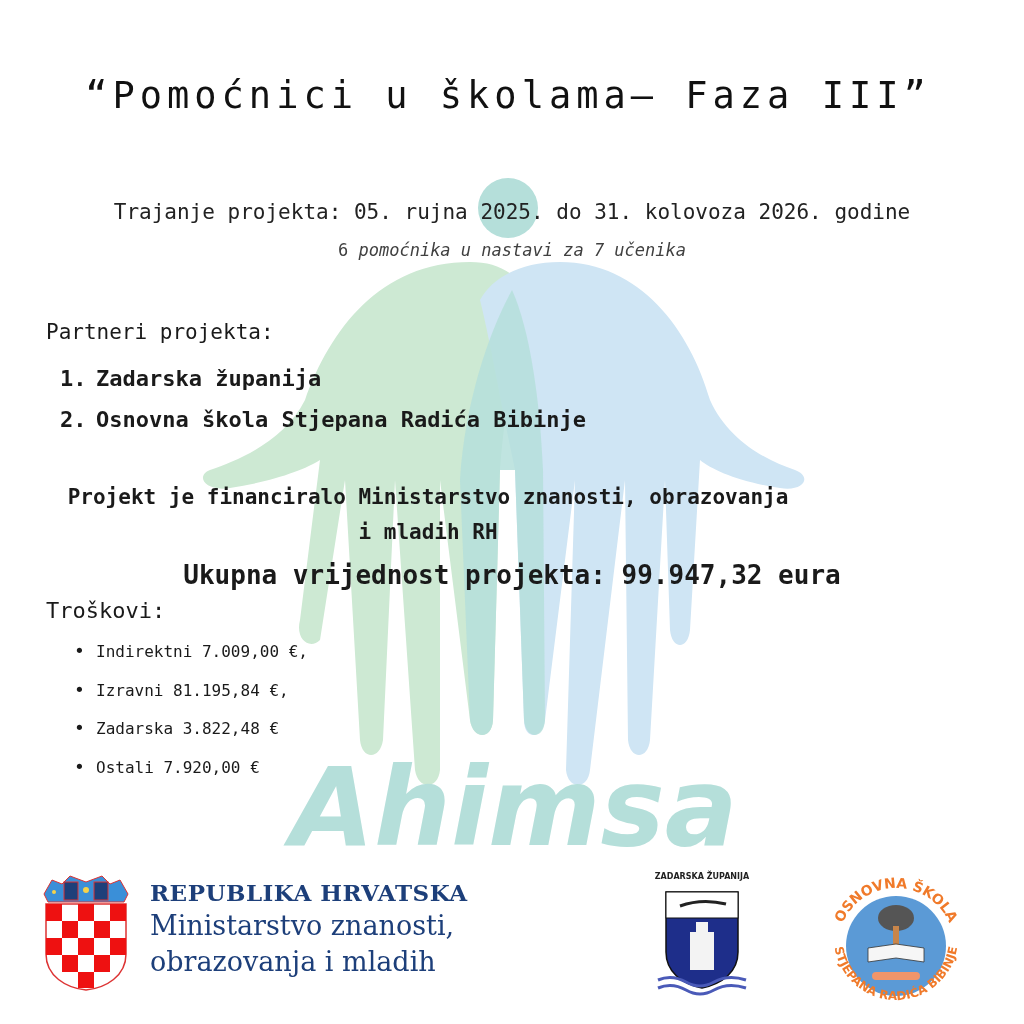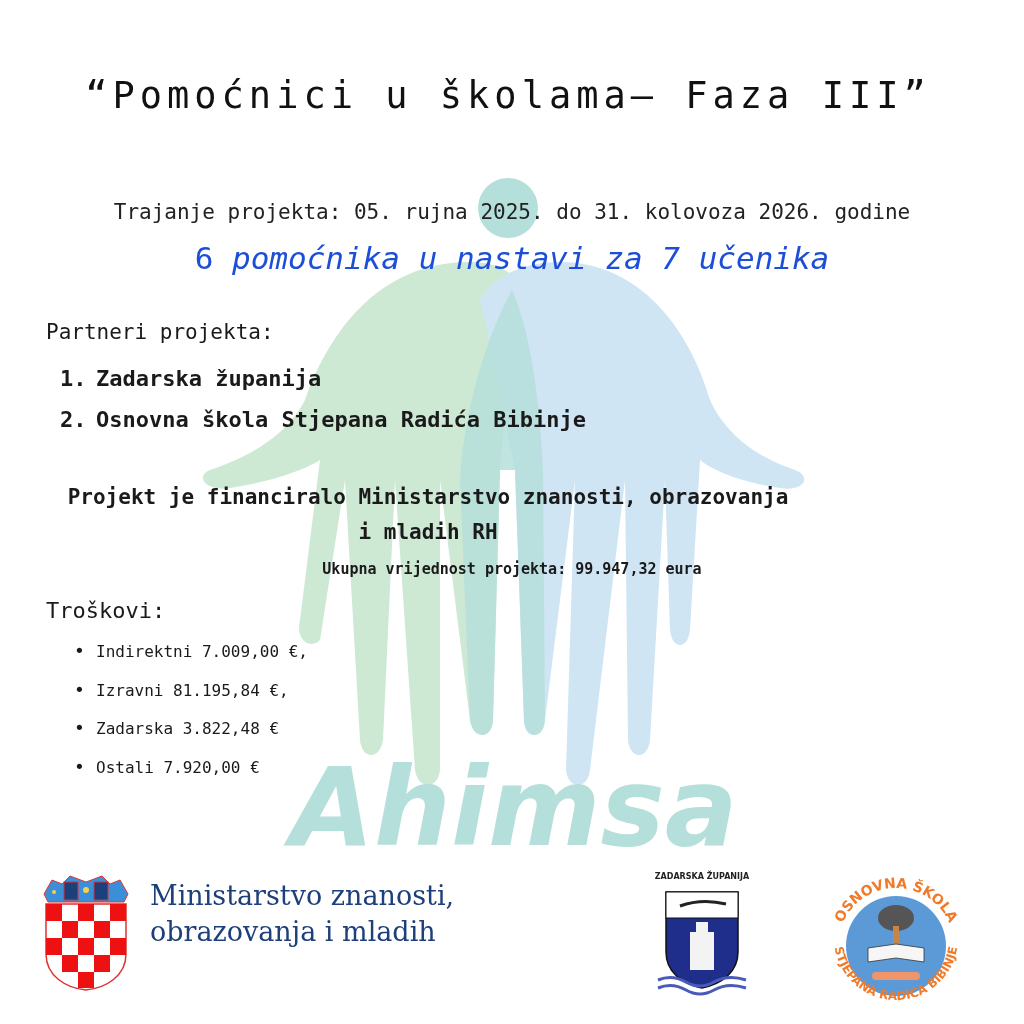--- a/index.html
+++ b/index.html
@@ -1,27 +1,27 @@
 <!DOCTYPE html>
 <html><head>
 <meta charset="utf-8">
 <style>
   html, body { margin:0; padding:0; background:#ffffff; }
   body { width:1024px; height:1024px; position:relative; overflow:hidden; font-family:"DejaVu Sans Mono", monospace; color:#1a1a1a; }
   .bg-art { position:absolute; left:0; top:0; width:1024px; height:1024px; z-index:0; }
   .layer { position:absolute; z-index:1; }
   .title { left:0; top:74px; width:1016px; text-align:center; font-size:37px; letter-spacing:5px; font-weight:normal; color:#111; }
   .duration { left:0; top:200px; width:1024px; text-align:center; font-size:21px; color:#222; }
-  .assist { left:0; top:240px; width:1024px; text-align:center; font-size:31px; color:#1d4ed8; }
+  .assist { left:0; top:240px; width:1024px; text-align:center; font-size:17px; color:#404040; }
   .assist i { font-style:italic; }
   .partners-head { left:46px; top:320px; font-size:21px; font-weight:normal; }
   .partners-list { left:60px; top:358px; font-size:22px; line-height:41px; margin:0; padding:0; list-style:none;font-weight:bold; }
   .partners-list li span.num { display:inline-block; width:36px; }
   .funding { left:0; top:480px; width:856px; text-align:center; font-size:21px; font-weight:bold; line-height:35px; }
-  .total { left:0; top:560px; width:1024px; text-align:center; font-size:15px; font-weight:bold; }
+  .total { left:0; top:560px; width:1024px; text-align:center; font-size:26px; font-weight:bold; }
   .costs-head { left:46px; top:598px; font-size:22px; }
   .costs-list { left:74px; top:632px; font-size:16px; line-height:37.5px; margin:0; padding:0; list-style:none; }
   .costs-list li::before { content:"•"; display:inline-block; width:22px; font-size:18px; }
   .ministry { left:40px; top:872px; }
   .ministry-text { left:150px; top:878px; font-family:"DejaVu Serif", serif; color:#1d3f7a; }
   .ministry-text .l1 { font-size:23px; font-weight:bold; letter-spacing:0.5px; line-height:30px; }
   .ministry-text .l2 { font-size:27px; line-height:36px; }
   .zadar { left:652px; top:872px; }
   .zadar-label { position:absolute; left:0; top:0; width:100px; text-align:center; font-family:"DejaVu Sans", sans-serif; font-size:8px; font-weight:bold; color:#222; }
   .school { left:816px; top:868px; }
@@ -97,20 +97,21 @@
         <rect x="38" y="66" width="16" height="17"></rect>
         <rect x="70" y="66" width="16" height="17"></rect>
       <rect x="22" y="83" width="16" height="17"></rect>
         <rect x="54" y="83" width="16" height="17"></rect>
       <rect x="38" y="100" width="16" height="16"></rect>
     </g>
   </g>
 </svg>
 
 <div class="layer ministry-text">
+  <div class="l1">REPUBLIKA HRVATSKA</div>
   <div class="l2">Ministarstvo znanosti,</div>
   <div class="l2">obrazovanja i mladih</div>
 </div>
 
 <div class="layer zadar" style="width:100px;height:130px;">
   <div class="zadar-label">ZADARSKA ŽUPANIJA</div>
   <svg width="100" height="130" viewBox="0 0 100 130" style="position:absolute;left:0;top:0;">
     <path d="M14 20 L86 20 L86 80 C86 100 70 112 50 116 C30 112 14 100 14 80 Z" fill="#1e2e8a" stroke="#111" stroke-width="1.5"></path>
     <rect x="14" y="20" width="72" height="26" fill="#ffffff" stroke="#111" stroke-width="1"></rect>
     <path d="M28 34 Q50 26 74 32" stroke="#222" stroke-width="3" fill="none"></path>

